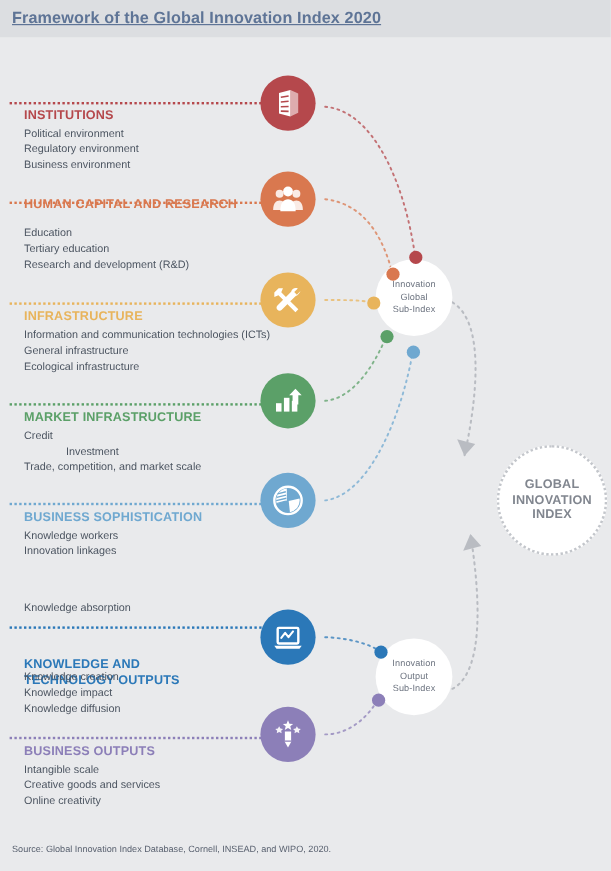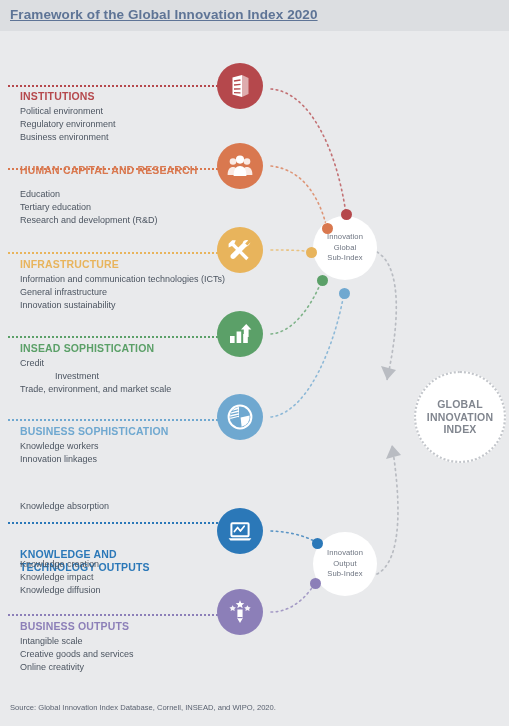--- a/index.html
+++ b/index.html
@@ -193,37 +193,37 @@
       <path d="M8.6 24 C8.6 16.6 11.4 14 15 14 C18.6 14 21.4 16.6 21.4 24 Z"></path>
     </g>
   </svg>
 </div>
 
 <div class="pillar" style="top:0;">
   <div class="pillar-rule" style="top:252px; border-color:#e8b45c;"></div>
   <div class="pillar-name" style="top:258px; color:#e8b45c;">INFRASTRUCTURE</div>
   <div class="pillar-subs" style="top:273px;">Information and communication technologies (ICTs)</div>
   <div class="pillar-subs" style="top:286px;">General infrastructure</div>
-  <div class="pillar-subs" style="top:299px;">Innovation sustainability</div>
+  <div class="pillar-subs" style="top:299px;">Ecological infrastructure</div>
 </div>
 <div class="icon-badge" style="left:217px; top:227px; background:#e8b45c;">
   <svg width="28" height="28" viewBox="0 0 28 28">
     <g fill="#ffffff">
       <path d="M6.2 4.2 L9.8 4.2 L8.4 7.6 L11 10.2 L22.6 21.8 L20.2 24.2 L8.6 12.6 L6 10 L2.6 11.4 L2.6 7.8 Z"></path>
       <path d="M24.4 6.6 L21.4 9.6 L19.2 7.4 L22.2 4.4 C19.6 3.4 17.2 4.8 16.6 7.2 L5.2 18.6 C4.2 19.6 4.2 21.2 5.2 22.2 C6.2 23.2 7.8 23.2 8.8 22.2 L20.2 10.8 C22.6 10.2 24 7.8 24.4 6.6 Z"></path>
     </g>
   </svg>
 </div>
 
 <div class="pillar" style="top:0;">
   <div class="pillar-rule" style="top:336px; border-color:#5ba068;"></div>
-  <div class="pillar-name" style="top:342px; color:#5ba068;">INSEAD SOPHISTICATION</div>
+  <div class="pillar-name" style="top:342px; color:#5ba068;">MARKET INFRASTRUCTURE</div>
   <div class="pillar-subs" style="top:357px;">Credit</div>
   <div class="pillar-subs" style="top:370px;margin-left:35px;">Investment</div>
-  <div class="pillar-subs" style="top:383px;">Trade, environment, and market scale</div>
+  <div class="pillar-subs" style="top:383px;">Trade, competition, and market scale</div>
 </div>
 <div class="icon-badge" style="left:217px; top:311px; background:#5ba068;">
   <svg width="28" height="28" viewBox="0 0 28 28">
     <g fill="#ffffff">
       <rect x="4" y="16" width="4.6" height="7"></rect>
       <rect x="10.6" y="11.5" width="4.6" height="11.5"></rect>
       <rect x="17.2" y="14" width="4.6" height="9"></rect>
       <path d="M20.2 4 L25.4 9.4 L22.6 9.4 L22.6 17 L17.8 17 L17.8 9.4 L15 9.4 Z"></path>
     </g>
   </svg>

